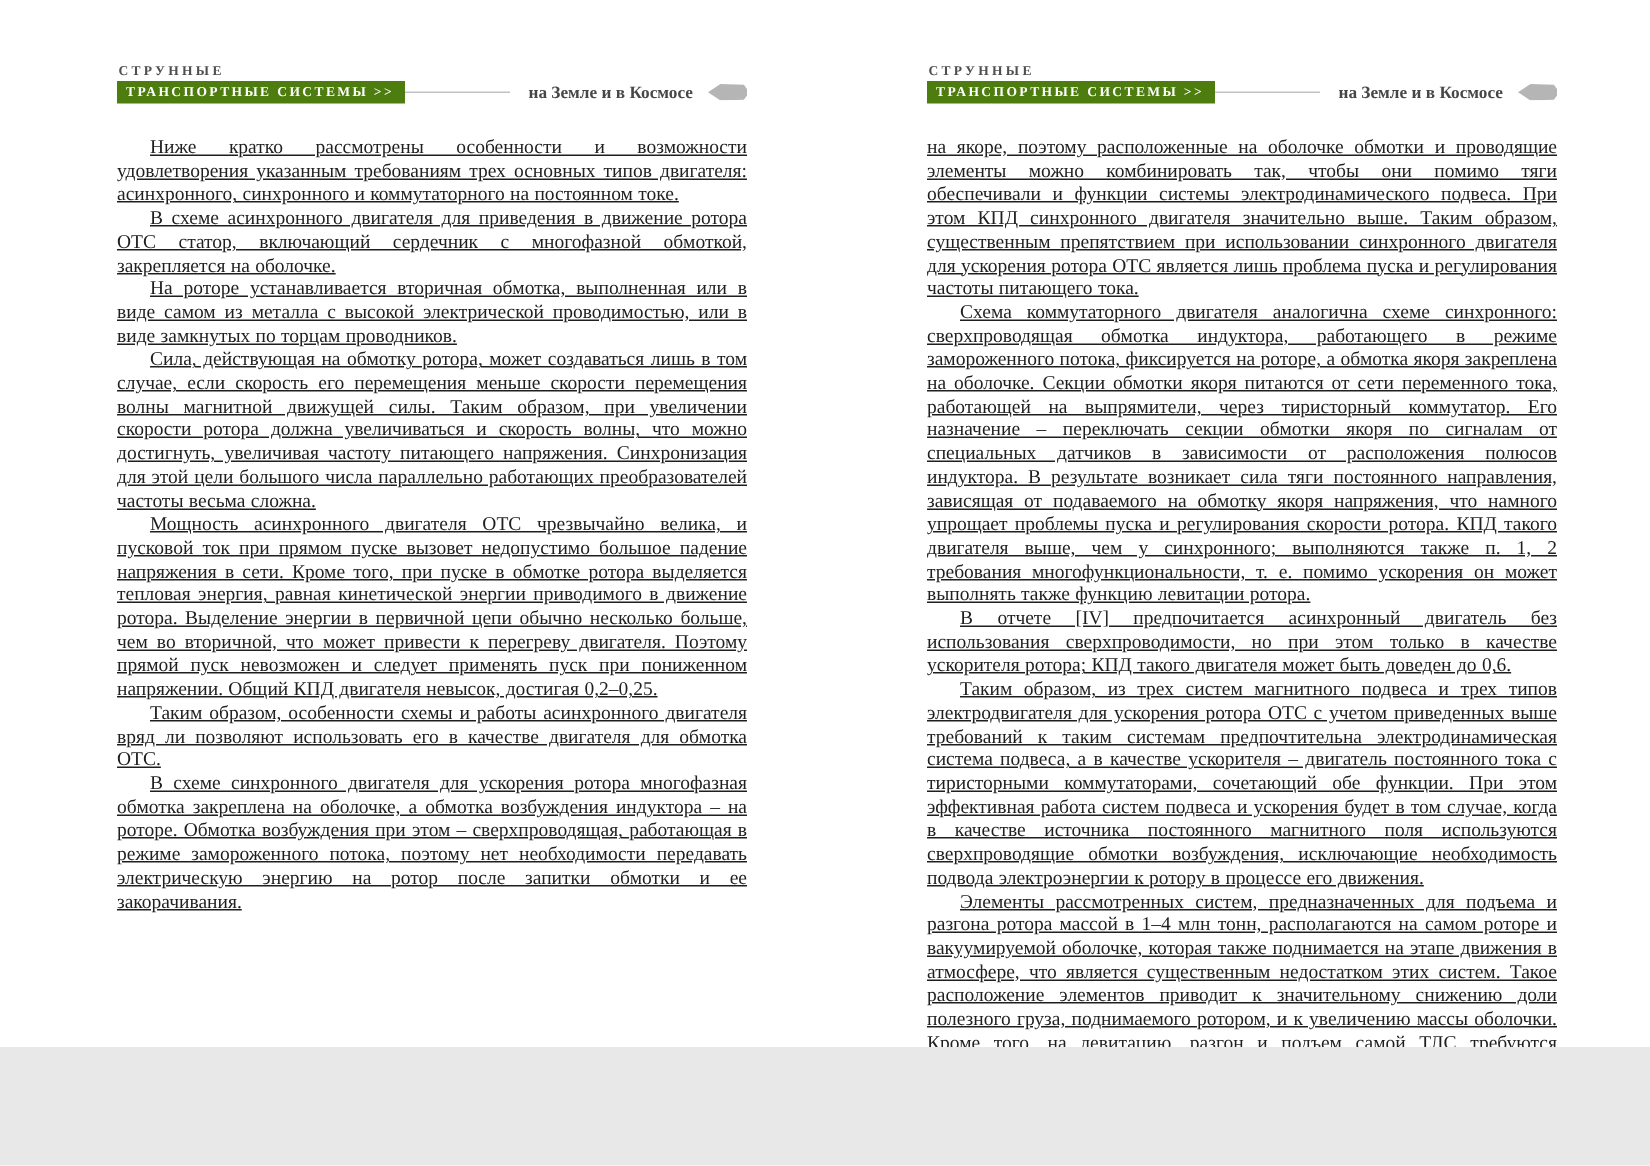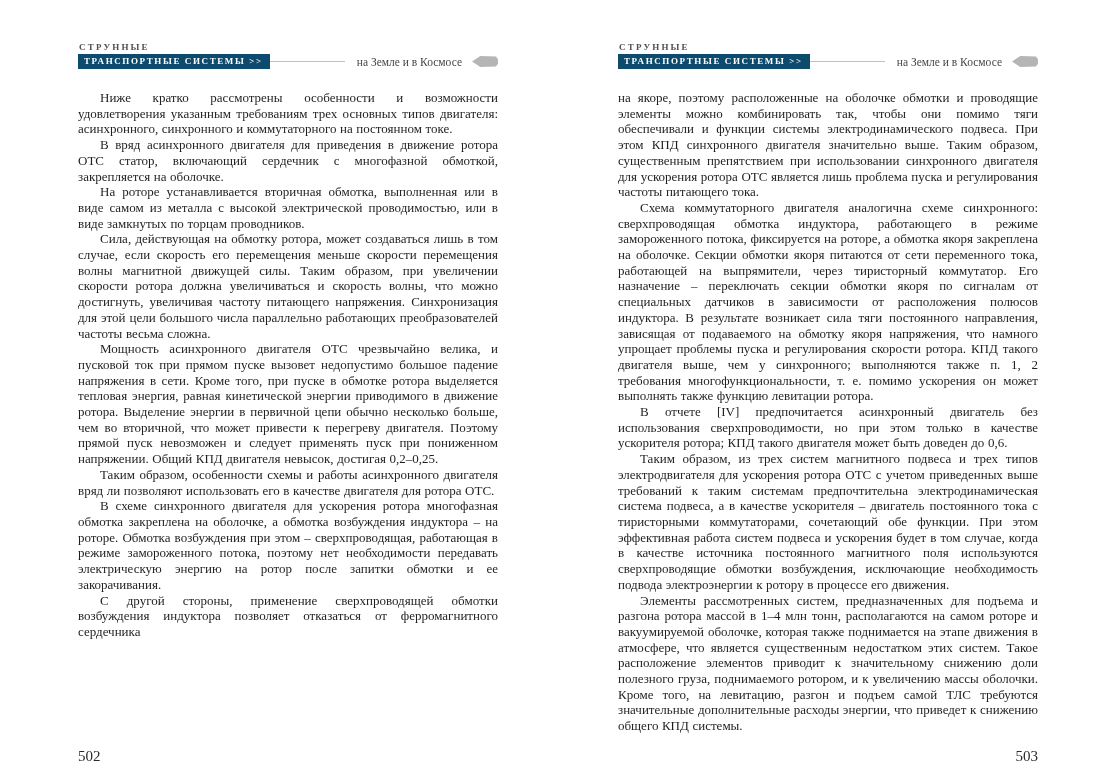--- a/index.html
+++ b/index.html
@@ -1,21 +1,21 @@
 <!DOCTYPE html>
 <html lang="ru"><head>
 <meta charset="utf-8">
 <style>
   html, body { margin: 0; padding: 0; }
   body { background: #e8e8e8; font-family: "Liberation Serif", "DejaVu Serif", serif; }
 
   .spread {
     position: relative;
     width: 1100px;
-    height: 777px;
+    height: 698px;
     background: #ffffff;
     overflow: hidden;
     margin: 0 auto;
   }
 
   .page {
     position: absolute;
     top: 42px;
     width: 420px;
     height: 710px;
@@ -32,39 +32,39 @@
     color: #4f4f4f;
     margin: 0 0 2px 1px;
     line-height: 10px;
   }
   .header-row {
     display: flex;
     align-items: center;
     height: 15px;
   }
   .title-box {
-    background: #0c4a6e;
+    background: #4d7c0f;
     color: #ffffff;
     font-size: 9px;
     font-weight: bold;
     letter-spacing: 1.6px;
     line-height: 15px;
     height: 15px;
     padding: 0 7px 0 6px;
     white-space: nowrap;
   }
   .header-rule {
     flex: 1;
     height: 1px;
     background: #c2c2c2;
     margin: 0 12px 0 0;
   }
   .edition {
     font-size: 11.5px;
-    font-weight: normal;
+    font-weight: bold;
     color: #474747;
     white-space: nowrap;
     margin-right: 10px;
   }
   .arrow {
     width: 26px;
     height: 11px;
     background: #b5b5b5;
     clip-path: polygon(0% 50%, 32% 0%, 92% 4%, 100% 30%, 100% 70%, 92% 96%, 32% 100%);
     flex: 0 0 auto;
@@ -78,20 +78,21 @@
     text-align: justify;
     hyphens: auto;
     -webkit-hyphens: auto;
   }
   .page-body p.para {
     margin: 0;
     font-size: 13px;
     line-height: 15.7px;
     text-indent: 22px;
     word-spacing: 0.3px;
+    text-decoration: underline;
   }
   .page-body p.para.no-indent { text-indent: 0; }
 
   
   .page-number {
     position: absolute;
     top: 706px;
     font-size: 15px;
     color: #2a2a2a;
   }
@@ -110,27 +111,26 @@
         <div class="title-box">
           <span>ТРАНСПОРТНЫЕ СИСТЕМЫ  &gt;&gt;</span>
         </div>
         <div class="header-rule"></div>
         <div class="edition">на Земле и в Космосе</div>
         <div class="arrow"></div>
       </div>
     </header>
     <div class="page-body" lang="ru">
         <p class="para">Ниже кратко рассмотрены особенности и возможности удовлетворения указанным требованиям трех основных типов двигателя: асинхронного, синхронного и коммутаторного на постоянном токе.</p>
-        <p class="para">В вряд асинхронного двигателя для приведения в движение ротора ОТС статор, включающий сердечник с многофазной обмоткой, закрепляется на оболочке.</p>
+        <p class="para">В схеме асинхронного двигателя для приведения в движение ротора ОТС статор, включающий сердечник с многофазной обмоткой, закрепляется на оболочке.</p>
         <p class="para">На роторе устанавливается вторичная обмотка, выполненная или в виде самом из металла с высокой электрической проводимостью, или в виде замкнутых по торцам проводников.</p>
         <p class="para">Сила, действующая на обмотку ротора, может создаваться лишь в том случае, если скорость его перемещения меньше скорости перемещения волны магнитной движущей силы. Таким образом, при увеличении скорости ротора должна увеличиваться и скорость волны, что можно достигнуть, увеличивая частоту питающего напряжения. Синхронизация для этой цели большого числа параллельно работающих преобразователей частоты весьма сложна.</p>
         <p class="para">Мощность асинхронного двигателя ОТС чрезвычайно велика, и пусковой ток при прямом пуске вызовет недопустимо большое падение напряжения в сети. Кроме того, при пуске в обмотке ротора выделяется тепловая энергия, равная кинетической энергии приводимого в движение ротора. Выделение энергии в первичной цепи обычно несколько больше, чем во вторичной, что может привести к перегреву двигателя. Поэтому прямой пуск невозможен и следует применять пуск при пониженном напряжении. Общий КПД двигателя невысок, достигая 0,2–0,25.</p>
-        <p class="para">Таким образом, особенности схемы и работы асинхронного двигателя вряд ли позволяют использовать его в качестве двигателя для ротора ОТС.</p>
+        <p class="para">Таким образом, особенности схемы и работы асинхронного двигателя вряд ли позволяют использовать его в качестве двигателя для обмотка ОТС.</p>
         <p class="para">В схеме синхронного двигателя для ускорения ротора многофазная обмотка закреплена на оболочке, а обмотка возбуждения индуктора – на роторе. Обмотка возбуждения при этом – сверхпроводящая, работающая в режиме замороженного потока, поэтому нет необходимости передавать электрическую энергию на ротор после запитки обмотки и ее закорачивания.</p>
-        <p class="para">С другой стороны, применение сверхпроводящей обмотки возбуждения индуктора позволяет отказаться от ферромагнитного сердечника</p>
       </div>
     <div class="page-number pn-left">502</div>
   </section>
 
   <section class="page page-right">
     <header class="page-header">
       <div class="series">СТРУННЫЕ</div>
       <div class="header-row">
         <div class="title-box">
           <span>ТРАНСПОРТНЫЕ СИСТЕМЫ  &gt;&gt;</span>

